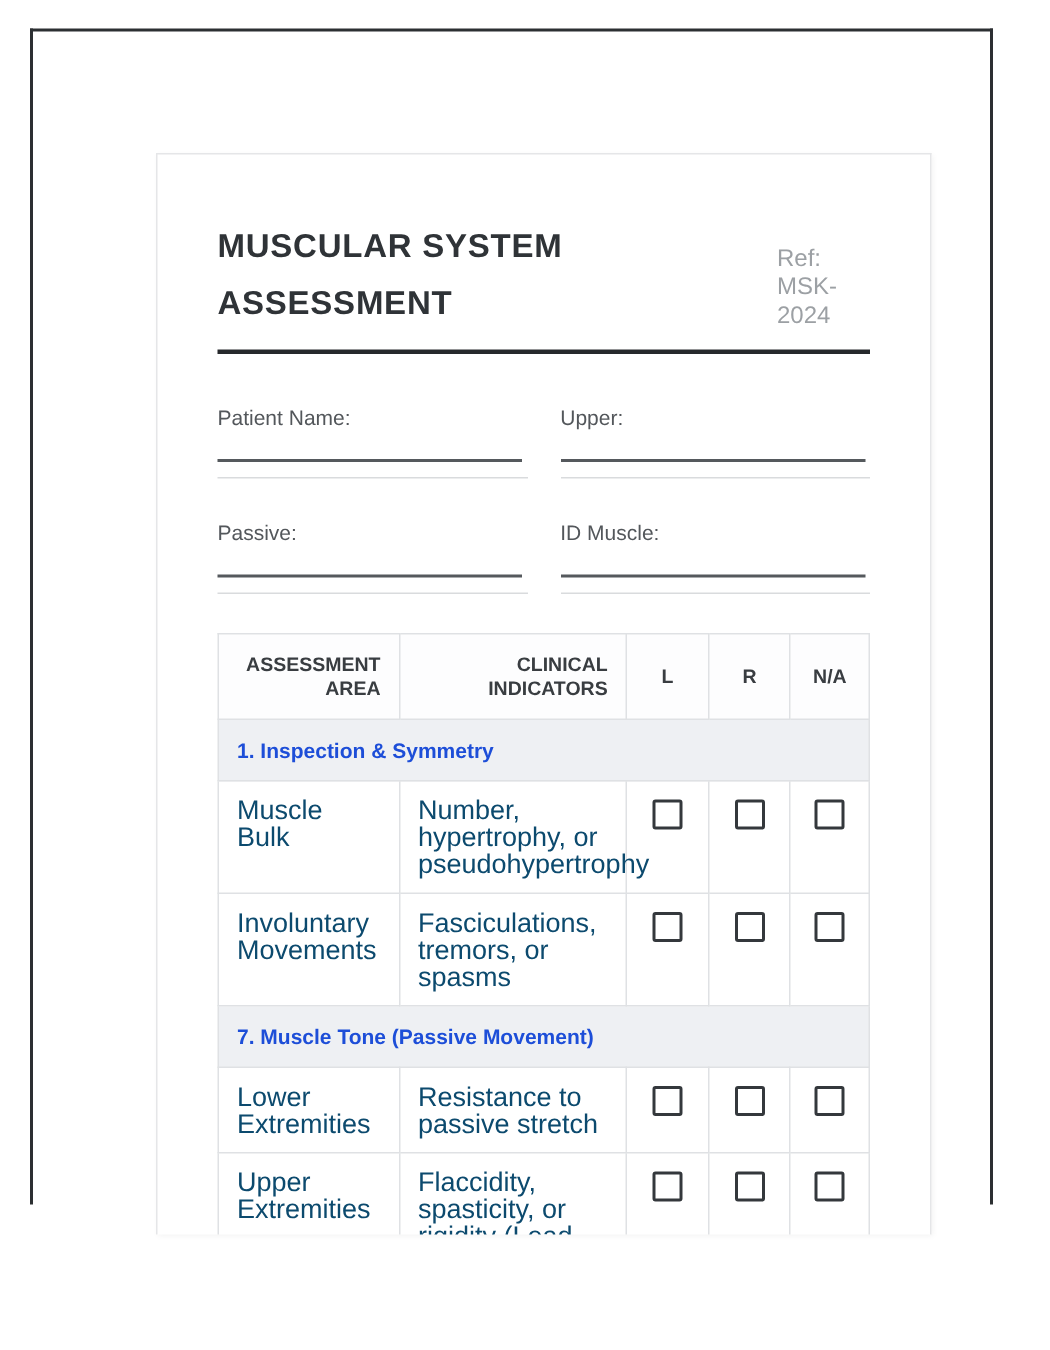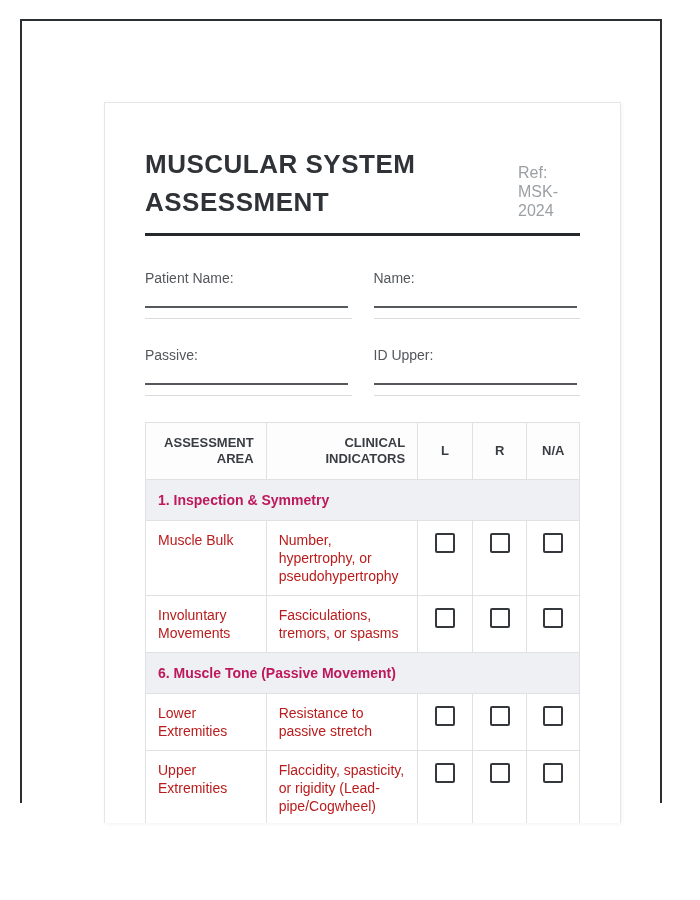--- a/index.html
+++ b/index.html
@@ -28,21 +28,21 @@
     box-shadow: 1px 1px 4px rgba(0,0,0,0.05);
     padding: 42px 40px 0 40px;
     overflow: hidden;
   }
   .title-row {
     display: flex;
     justify-content: space-between;
     align-items: flex-end;
   }
   .page-title {
-    font-size: 26px;
+    font-size: 22px;
     line-height: 38px;
     font-weight: bold;
     color: #2f3337;
     letter-spacing: 0.5px;
     max-width: 330px;
   }
   .ref-label {
     width: 62px;
     font-size: 16px;
     line-height: 19px;
@@ -100,27 +100,27 @@
     text-align: right;
     vertical-align: middle;
     padding: 12px;
   }
   th.center { text-align: center; padding: 12px 4px; }
   td.section-cell {
     background: #eef0f3;
     font-size: 14px;
     line-height: 18px;
     font-weight: bold;
-    color: #be185d;
+    color: #1d4ed8;
     padding: 11px 12px;
   }
   td.text-cell {
-    font-size: 14px;
+    font-size: 18px;
     line-height: 18px;
-    color: #b91c1c;
+    color: #0c4a6e;
     vertical-align: top;
     padding: 10px 12px;
   }
   td.check-cell {
     vertical-align: top;
     text-align: center;
     padding-top: 12px;
     padding-bottom: 10px;
   }
   .checkbox {
@@ -145,33 +145,33 @@
     <hr class="rule">
 
     <div class="fields-grid">
       <div class="field">
         <div class="field-label">Patient Name:</div>
         <div class="field-line">
             <span class="field-line-ink"></span>
           </div>
       </div>
       <div class="field">
-        <div class="field-label">Name:</div>
+        <div class="field-label">Upper:</div>
         <div class="field-line">
             <span class="field-line-ink"></span>
           </div>
       </div>
       <div class="field">
         <div class="field-label">Passive:</div>
         <div class="field-line">
             <span class="field-line-ink"></span>
           </div>
       </div>
       <div class="field">
-        <div class="field-label">ID Upper:</div>
+        <div class="field-label">ID Muscle:</div>
         <div class="field-line">
             <span class="field-line-ink"></span>
           </div>
       </div>
     </div>
 
     <table class="assessment">
       <colgroup>
         <col class="c-area">
           <col class="c-ind">
@@ -203,21 +203,21 @@
 
   <tr>
     <td class="text-cell">Involuntary Movements</td>
     <td class="text-cell">Fasciculations, tremors, or spasms</td>
     <td class="check-cell"><span class="checkbox"></span></td>
     <td class="check-cell"><span class="checkbox"></span></td>
     <td class="check-cell"><span class="checkbox"></span></td>
   </tr>
 
   <tr>
-    <td class="section-cell" colspan="5">6. Muscle Tone (Passive Movement)</td>
+    <td class="section-cell" colspan="5">7. Muscle Tone (Passive Movement)</td>
   </tr>
 
   <tr>
     <td class="text-cell">Lower Extremities</td>
     <td class="text-cell">Resistance to passive stretch</td>
     <td class="check-cell"><span class="checkbox"></span></td>
     <td class="check-cell"><span class="checkbox"></span></td>
     <td class="check-cell"><span class="checkbox"></span></td>
   </tr>
 

